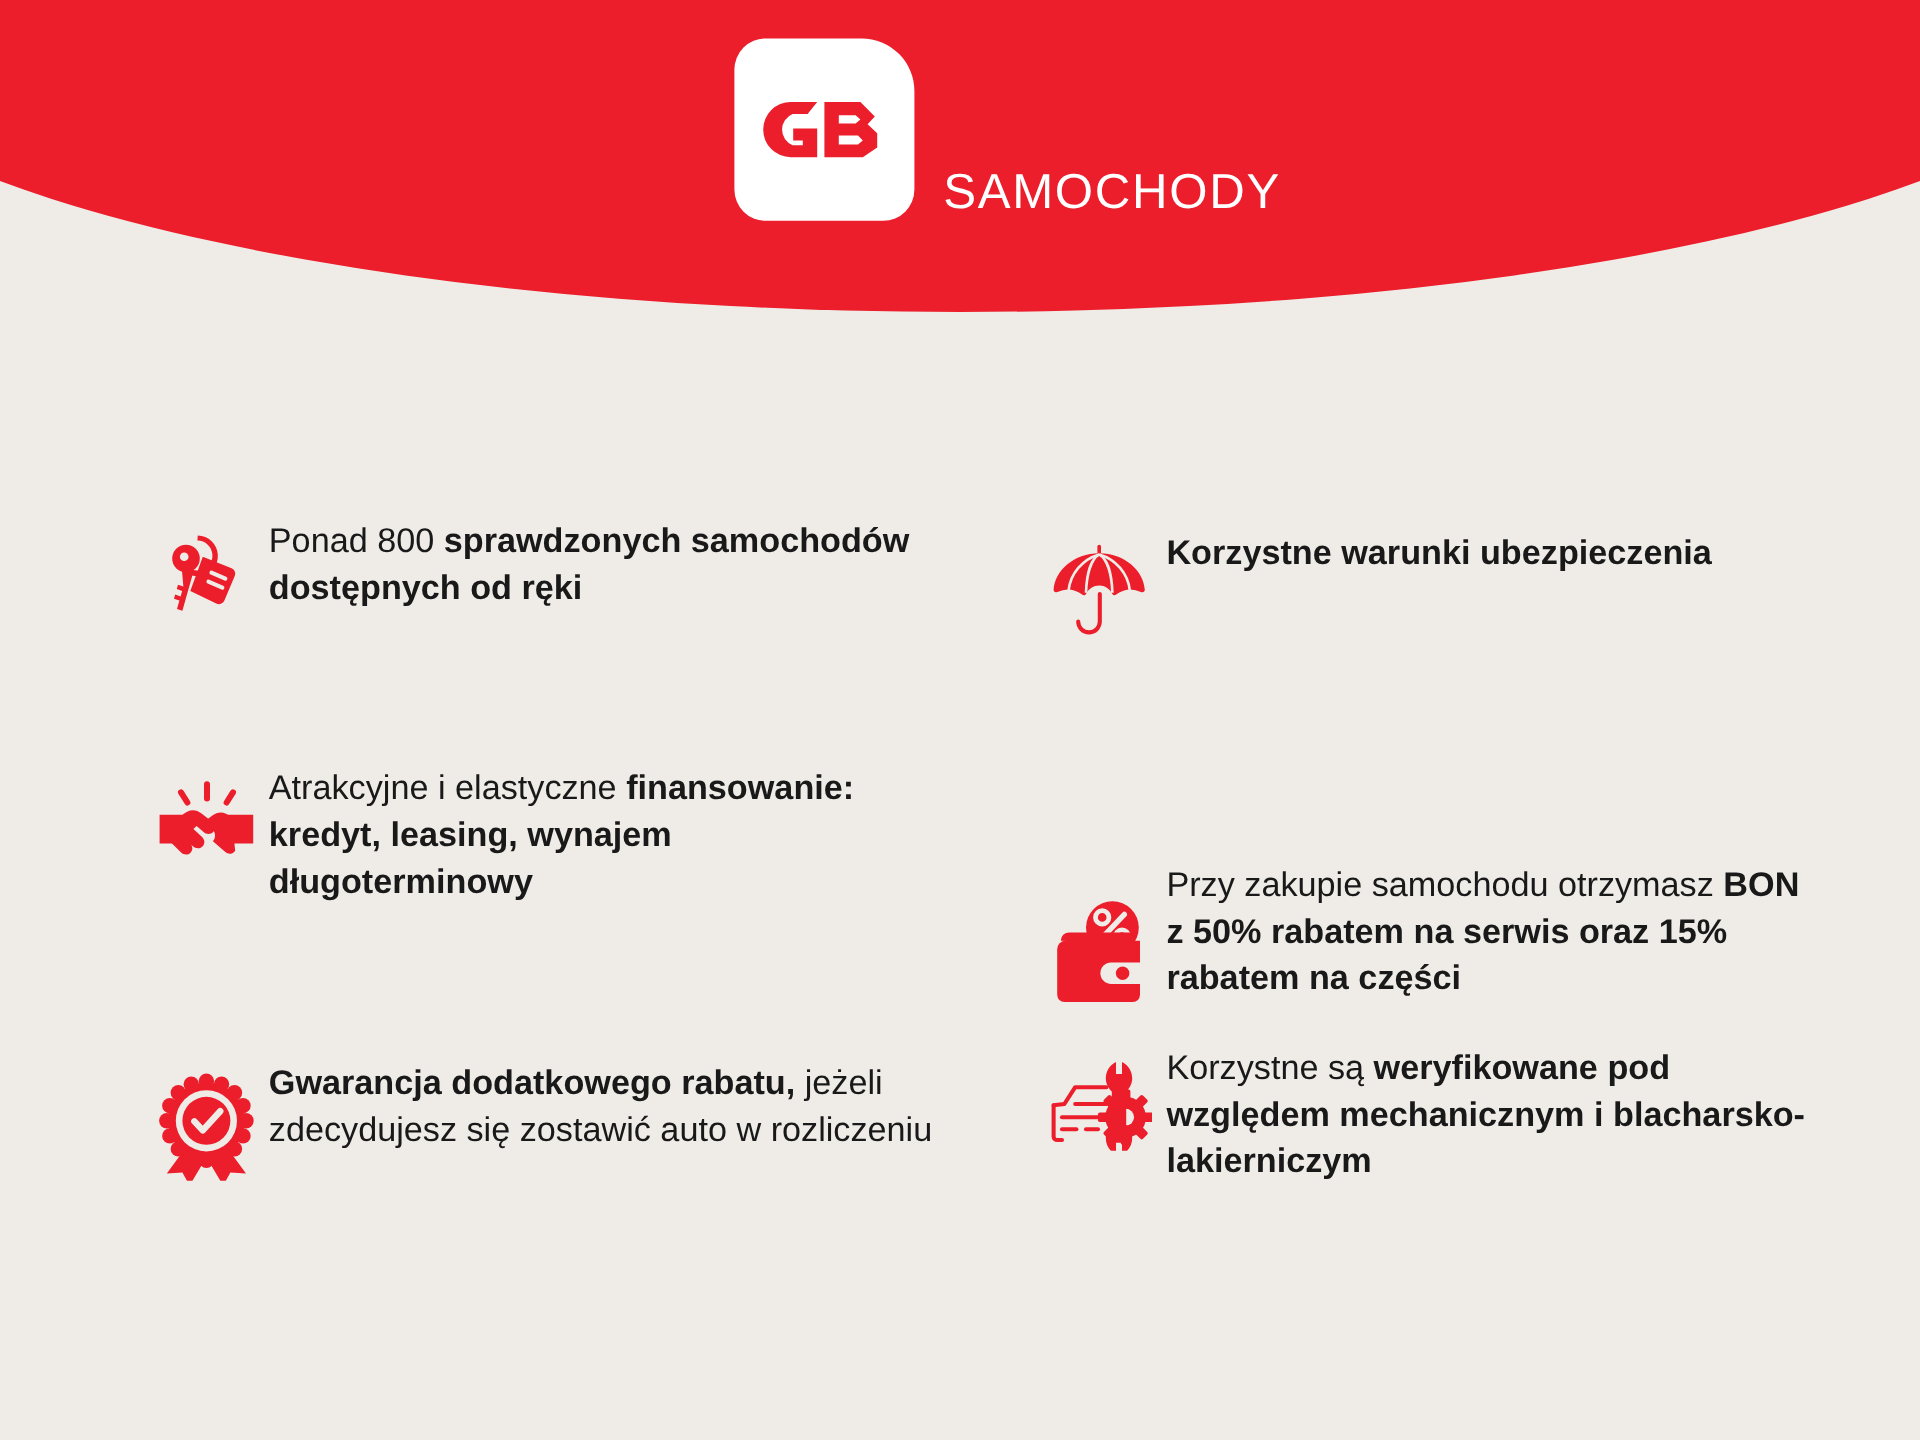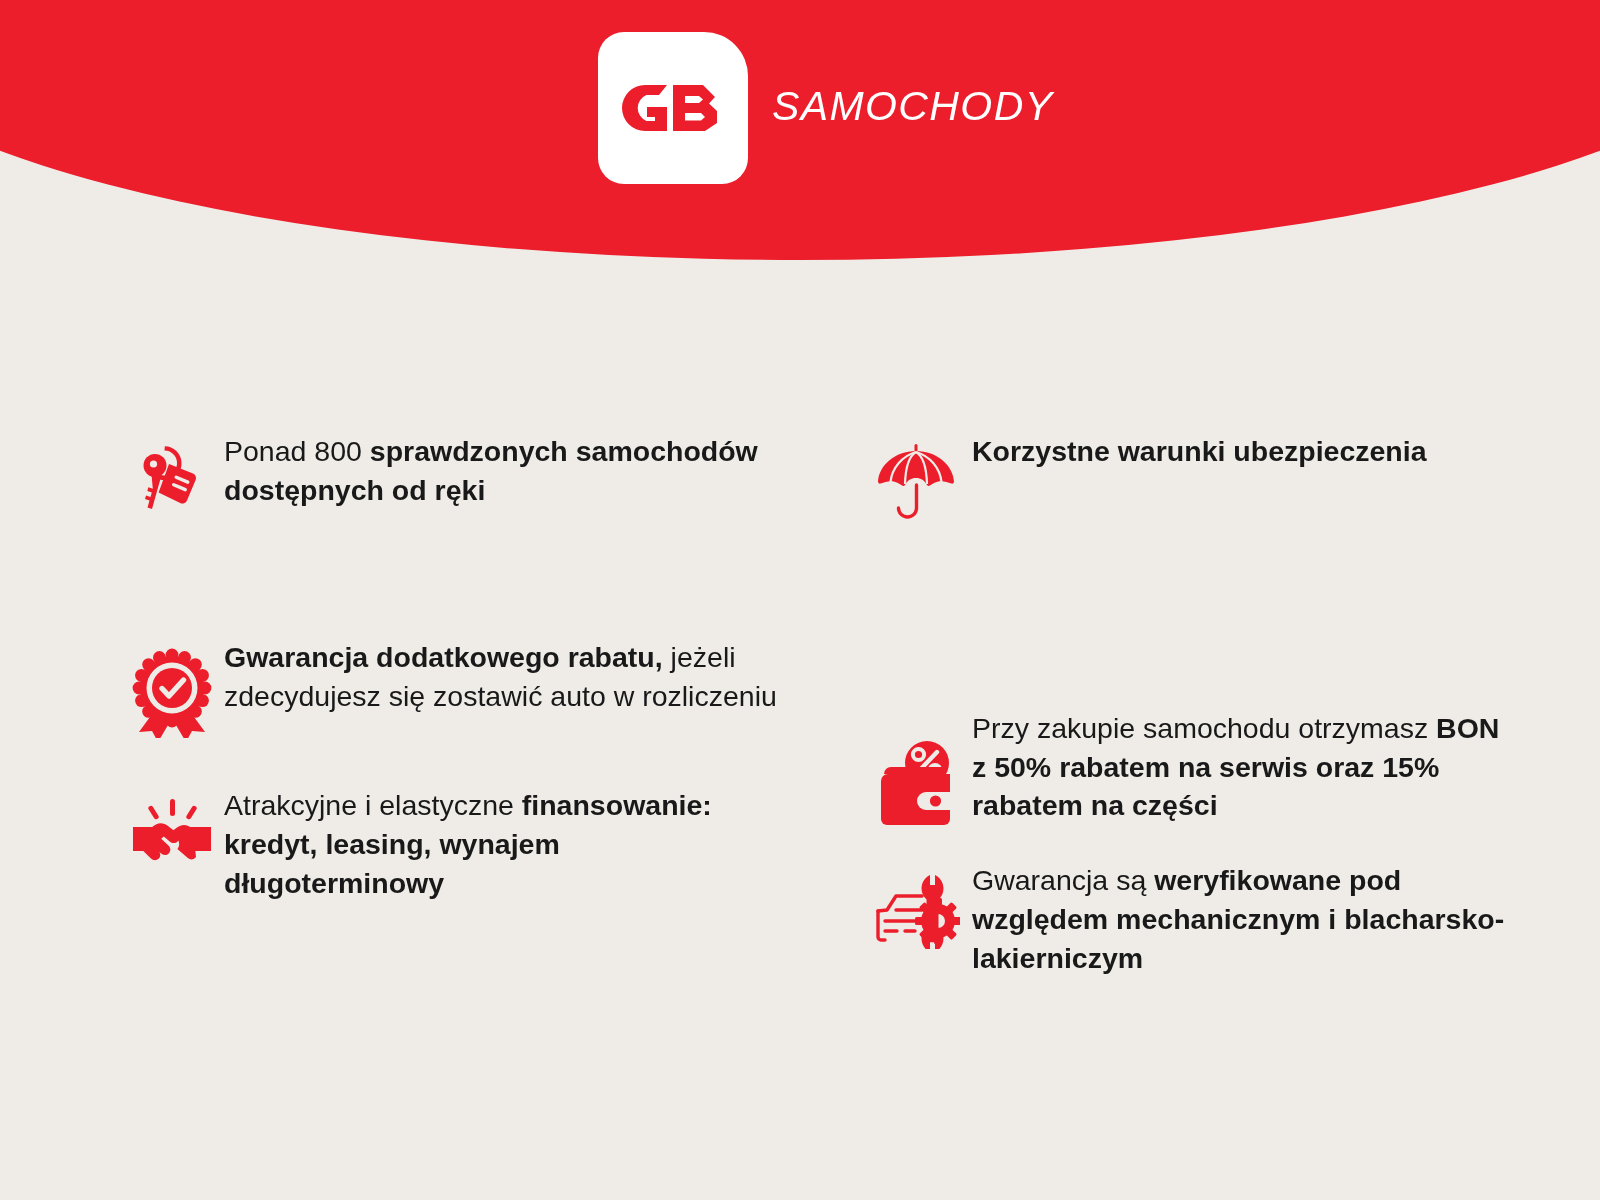--- a/index.html
+++ b/index.html
@@ -30,26 +30,25 @@
     top: -420px;
     left: -180px;
     width: 1960px;
     height: 680px;
     background: #ec1e2b;
     border-radius: 0 0 50% 50% / 0 0 38% 38%;
   }
   #brand {
     position: absolute;
     top: 32px;
-    left: 598px;
+    left: 612px;
     display: flex;
-    align-items: center;
+    align-items: flex-end;
     gap: 24px;
     z-index: 4;
-    font-style: italic;
   }
   #logo-mark {
     width: 150px;
     height: 152px;
     background: #ffffff;
     border-radius: 26px 44px 26px 26px;
     display: flex;
     align-items: center;
     justify-content: center;
     position: relative;
@@ -109,21 +108,21 @@
     max-width: 560px;
     padding-top: 2px;
   }
   .feature-text b { font-weight: 700; }
 
   
   #feat-keys      { height: 160px; }
   #feat-finance   { height: 200px; margin-top: 22px; }
   #feat-guarantee { margin-top: 22px; }
 
-  #feat-umbrella  { height: 150px; margin-top: 0; text-align: right; }
+  #feat-umbrella  { height: 150px; margin-top: 10px; text-align: right; }
   #feat-bonus     { height: 215px; margin-top: 6px; align-items: flex-end; }
   #feat-verified  { margin-top: 10px; }
 
   .col-right .feature-text { max-width: 540px; }
   .col-right .feature-icon { width: 112px; min-width: 112px; }
 
   .ic { display:block; }
 </style>
 </head>
 <body>
@@ -169,20 +168,45 @@
             <path d="M18.5 34 l9.5 3 -9 32 -4.5 -1.5 2-7 -4.5-1.5 1-3.5 4.5 1.5 1.3-4.6 -4.5-1.5 1-3.6 4.5 1.5 z"></path>
 
             <path d="M36 24 l24 9.5 a5 5 0 0 1 2.6 6.6 l-8.6 20.4 a5 5 0 0 1 -6.8 2.5 l-21.6 -10.4 z"></path>
             <rect x="41" y="38" width="16" height="3.4" rx="1.7" fill="#efece7" transform="rotate(23 49 39.7)"></rect>
             <rect x="38.5" y="45.5" width="16" height="3.4" rx="1.7" fill="#efece7" transform="rotate(23 46.5 47.2)"></rect>
           </g>
         </svg>
       </div>
       <div class="feature-text">
         <span>Ponad 800 </span><b>sprawdzonych samochodów dostępnych od ręki</b><span></span>
+      </div>
+    </div>
+
+    <div class="feature" id="feat-finance">
+      <div class="feature-icon">
+        <svg class="ic" width="82" height="78" viewBox="0 0 82 78" aria-hidden="true">
+          <g fill="#ec1e2b">
+
+            <rect x="39" y="5" width="5" height="17" rx="2.5"></rect>
+            <rect x="20" y="11" width="5" height="15" rx="2.5" transform="rotate(-32 22.5 18.5)"></rect>
+            <rect x="58" y="11" width="5" height="15" rx="2.5" transform="rotate(32 60.5 18.5)"></rect>
+
+            <path d="M2 33 h22 v24 H2 z"></path>
+            <path d="M58 33 h22 v24 H58 z"></path>
+
+            <path d="M20 34 c6-6 12-6 17-2 l9 7 c3 2.6 3 6 .6 8.4 -2.3 2.3-5.6 2.2-8.2-.2 l-5.6-4.8
+                     -2.6 2.4 7 6.4 c2.7 2.5 2.8 5.9 .5 8.2 -2.2 2.2-5.6 2.1-8.2-.3 l-1.2-1.1
+                     c1.6 2.2 1.3 5-.7 6.8 -2.2 2-5.6 1.8-7.9-.5 l-9.7-9.6 z"></path>
+            <path d="M62 35 c-6-5-11-5-16-1.5 l-7 5.2 5.8 4.8 c4 3.4 4.4 8.3 1.6 11.6
+                     l10.4 9 c2.4 2.1 5.7 1.8 7.7-.5 l.5-.6 z"></path>
+          </g>
+        </svg>
+      </div>
+      <div class="feature-text">
+        <span>Atrakcyjne i elastyczne </span><b>finansowanie: kredyt, leasing, wynajem długoterminowy</b><span></span>
       </div>
     </div>
 
     <div class="feature" id="feat-guarantee">
       <div class="feature-icon">
         <svg class="ic" width="80" height="92" viewBox="0 0 80 92" aria-hidden="true">
           <g fill="#ec1e2b">
 
             <path d="M23 64 l-16 22 13 -1 6 11 13-22 z"></path>
             <path d="M57 64 l16 22 -13 -1 -6 11 -13-22 z"></path>
@@ -212,45 +236,20 @@
             <circle cx="40" cy="42" r="20" fill="#ec1e2b"></circle>
             <path d="M30 42.5 l7 7.5 14.5 -16" fill="none" stroke="#efece7" stroke-width="5.4" stroke-linecap="round" stroke-linejoin="round"></path>
           </g>
         </svg>
       </div>
       <div class="feature-text">
         <span></span><b>Gwarancja dodatkowego rabatu,</b><span> jeżeli zdecydujesz się zostawić auto w rozliczeniu</span>
       </div>
     </div>
 
-    <div class="feature" id="feat-finance">
-      <div class="feature-icon">
-        <svg class="ic" width="82" height="78" viewBox="0 0 82 78" aria-hidden="true">
-          <g fill="#ec1e2b">
-
-            <rect x="39" y="5" width="5" height="17" rx="2.5"></rect>
-            <rect x="20" y="11" width="5" height="15" rx="2.5" transform="rotate(-32 22.5 18.5)"></rect>
-            <rect x="58" y="11" width="5" height="15" rx="2.5" transform="rotate(32 60.5 18.5)"></rect>
-
-            <path d="M2 33 h22 v24 H2 z"></path>
-            <path d="M58 33 h22 v24 H58 z"></path>
-
-            <path d="M20 34 c6-6 12-6 17-2 l9 7 c3 2.6 3 6 .6 8.4 -2.3 2.3-5.6 2.2-8.2-.2 l-5.6-4.8
-                     -2.6 2.4 7 6.4 c2.7 2.5 2.8 5.9 .5 8.2 -2.2 2.2-5.6 2.1-8.2-.3 l-1.2-1.1
-                     c1.6 2.2 1.3 5-.7 6.8 -2.2 2-5.6 1.8-7.9-.5 l-9.7-9.6 z"></path>
-            <path d="M62 35 c-6-5-11-5-16-1.5 l-7 5.2 5.8 4.8 c4 3.4 4.4 8.3 1.6 11.6
-                     l10.4 9 c2.4 2.1 5.7 1.8 7.7-.5 l.5-.6 z"></path>
-          </g>
-        </svg>
-      </div>
-      <div class="feature-text">
-        <span>Atrakcyjne i elastyczne </span><b>finansowanie: kredyt, leasing, wynajem długoterminowy</b><span></span>
-      </div>
-    </div>
-
   </div>
 
   <div class="feature-col col-right">
 
     <div class="feature" id="feat-umbrella">
       <div class="feature-icon">
         <svg class="ic" width="82" height="84" viewBox="0 0 82 84" aria-hidden="true">
           <g fill="#ec1e2b">
 
             <rect x="39.5" y="4" width="3" height="9" rx="1.5"></rect>
@@ -328,19 +327,19 @@
             <circle cx="66" cy="52" r="7" fill="#efece7"></circle>
 
             <path d="M46 6 l0 10 5 0 0 -10 c5 2.5 8.5 7.6 8.5 13.6 0 4.4-2 8.3-5 11 l0 28
                      c3 2.7 5 6.6 5 11 0 6-3.5 11.1-8.5 13.6 l0 -10 -5 0 0 10
                      c-5-2.5-8.5-7.6-8.5-13.6 0-4.4 2-8.3 5-11 l0 -28
                      c-3-2.7-5-6.6-5-11 0-6 3.5-11.1 8.5-13.6 z" transform="translate(12 0)"></path>
           </g>
         </svg>
       </div>
       <div class="feature-text">
-        <span>Gwarancja są </span><b>weryfikowane pod względem mechanicznym i blacharsko-lakierniczym</b><span></span>
+        <span>Korzystne są </span><b>weryfikowane pod względem mechanicznym i blacharsko-lakierniczym</b><span></span>
       </div>
     </div>
 
   </div>
 
 </div>
 
 </body></html>

